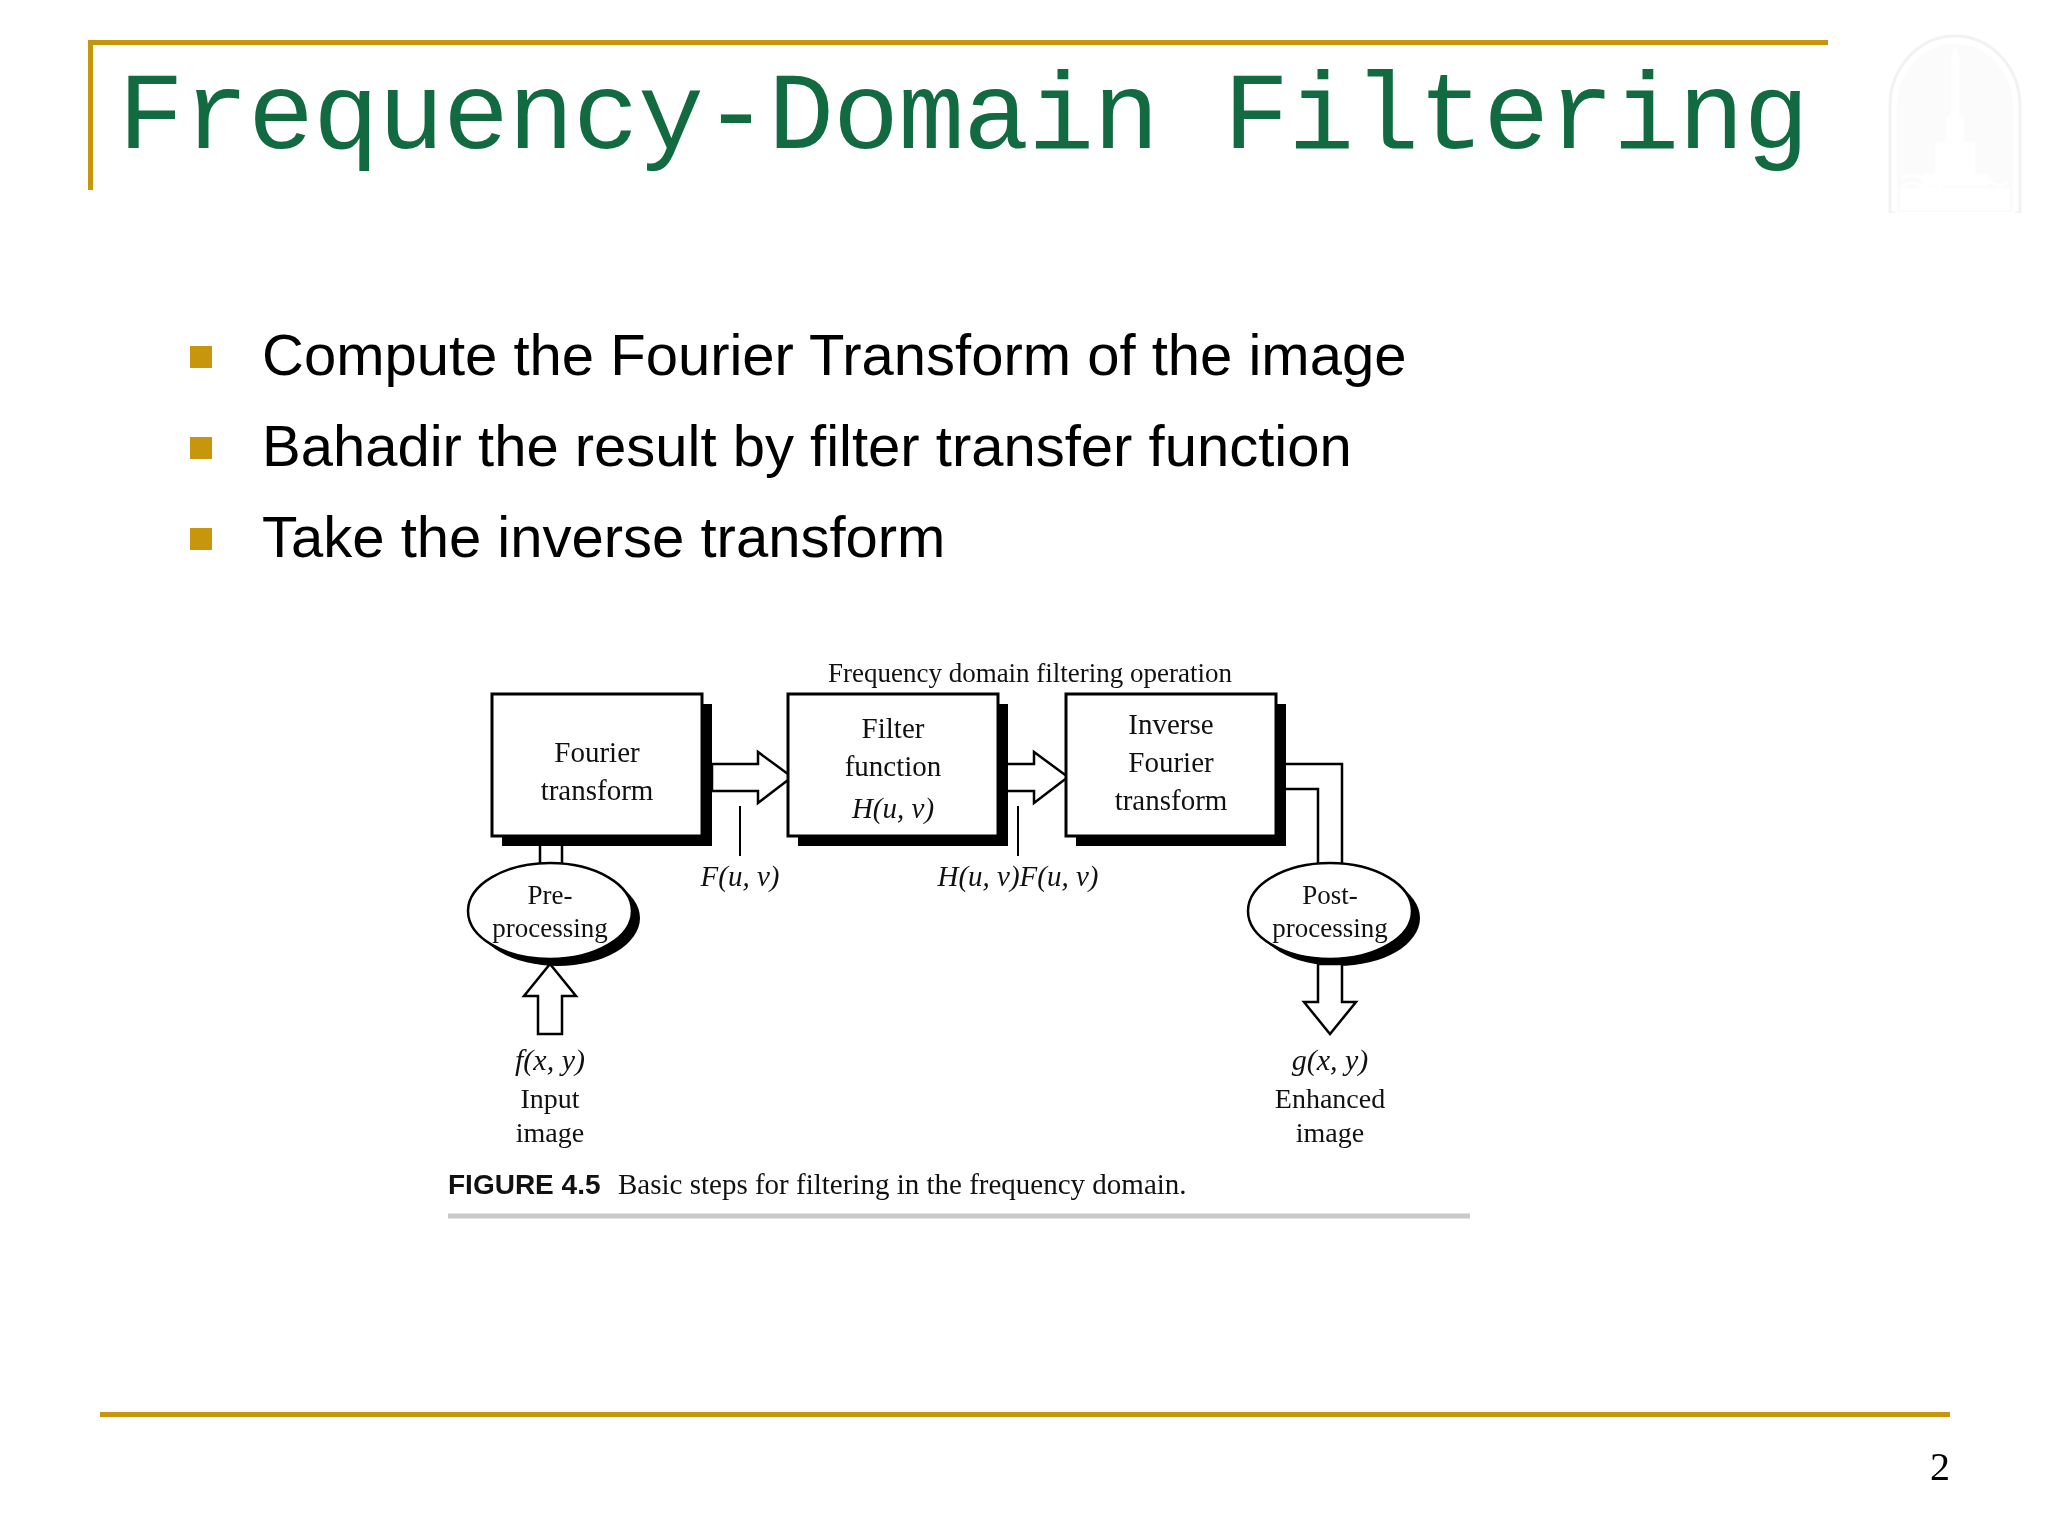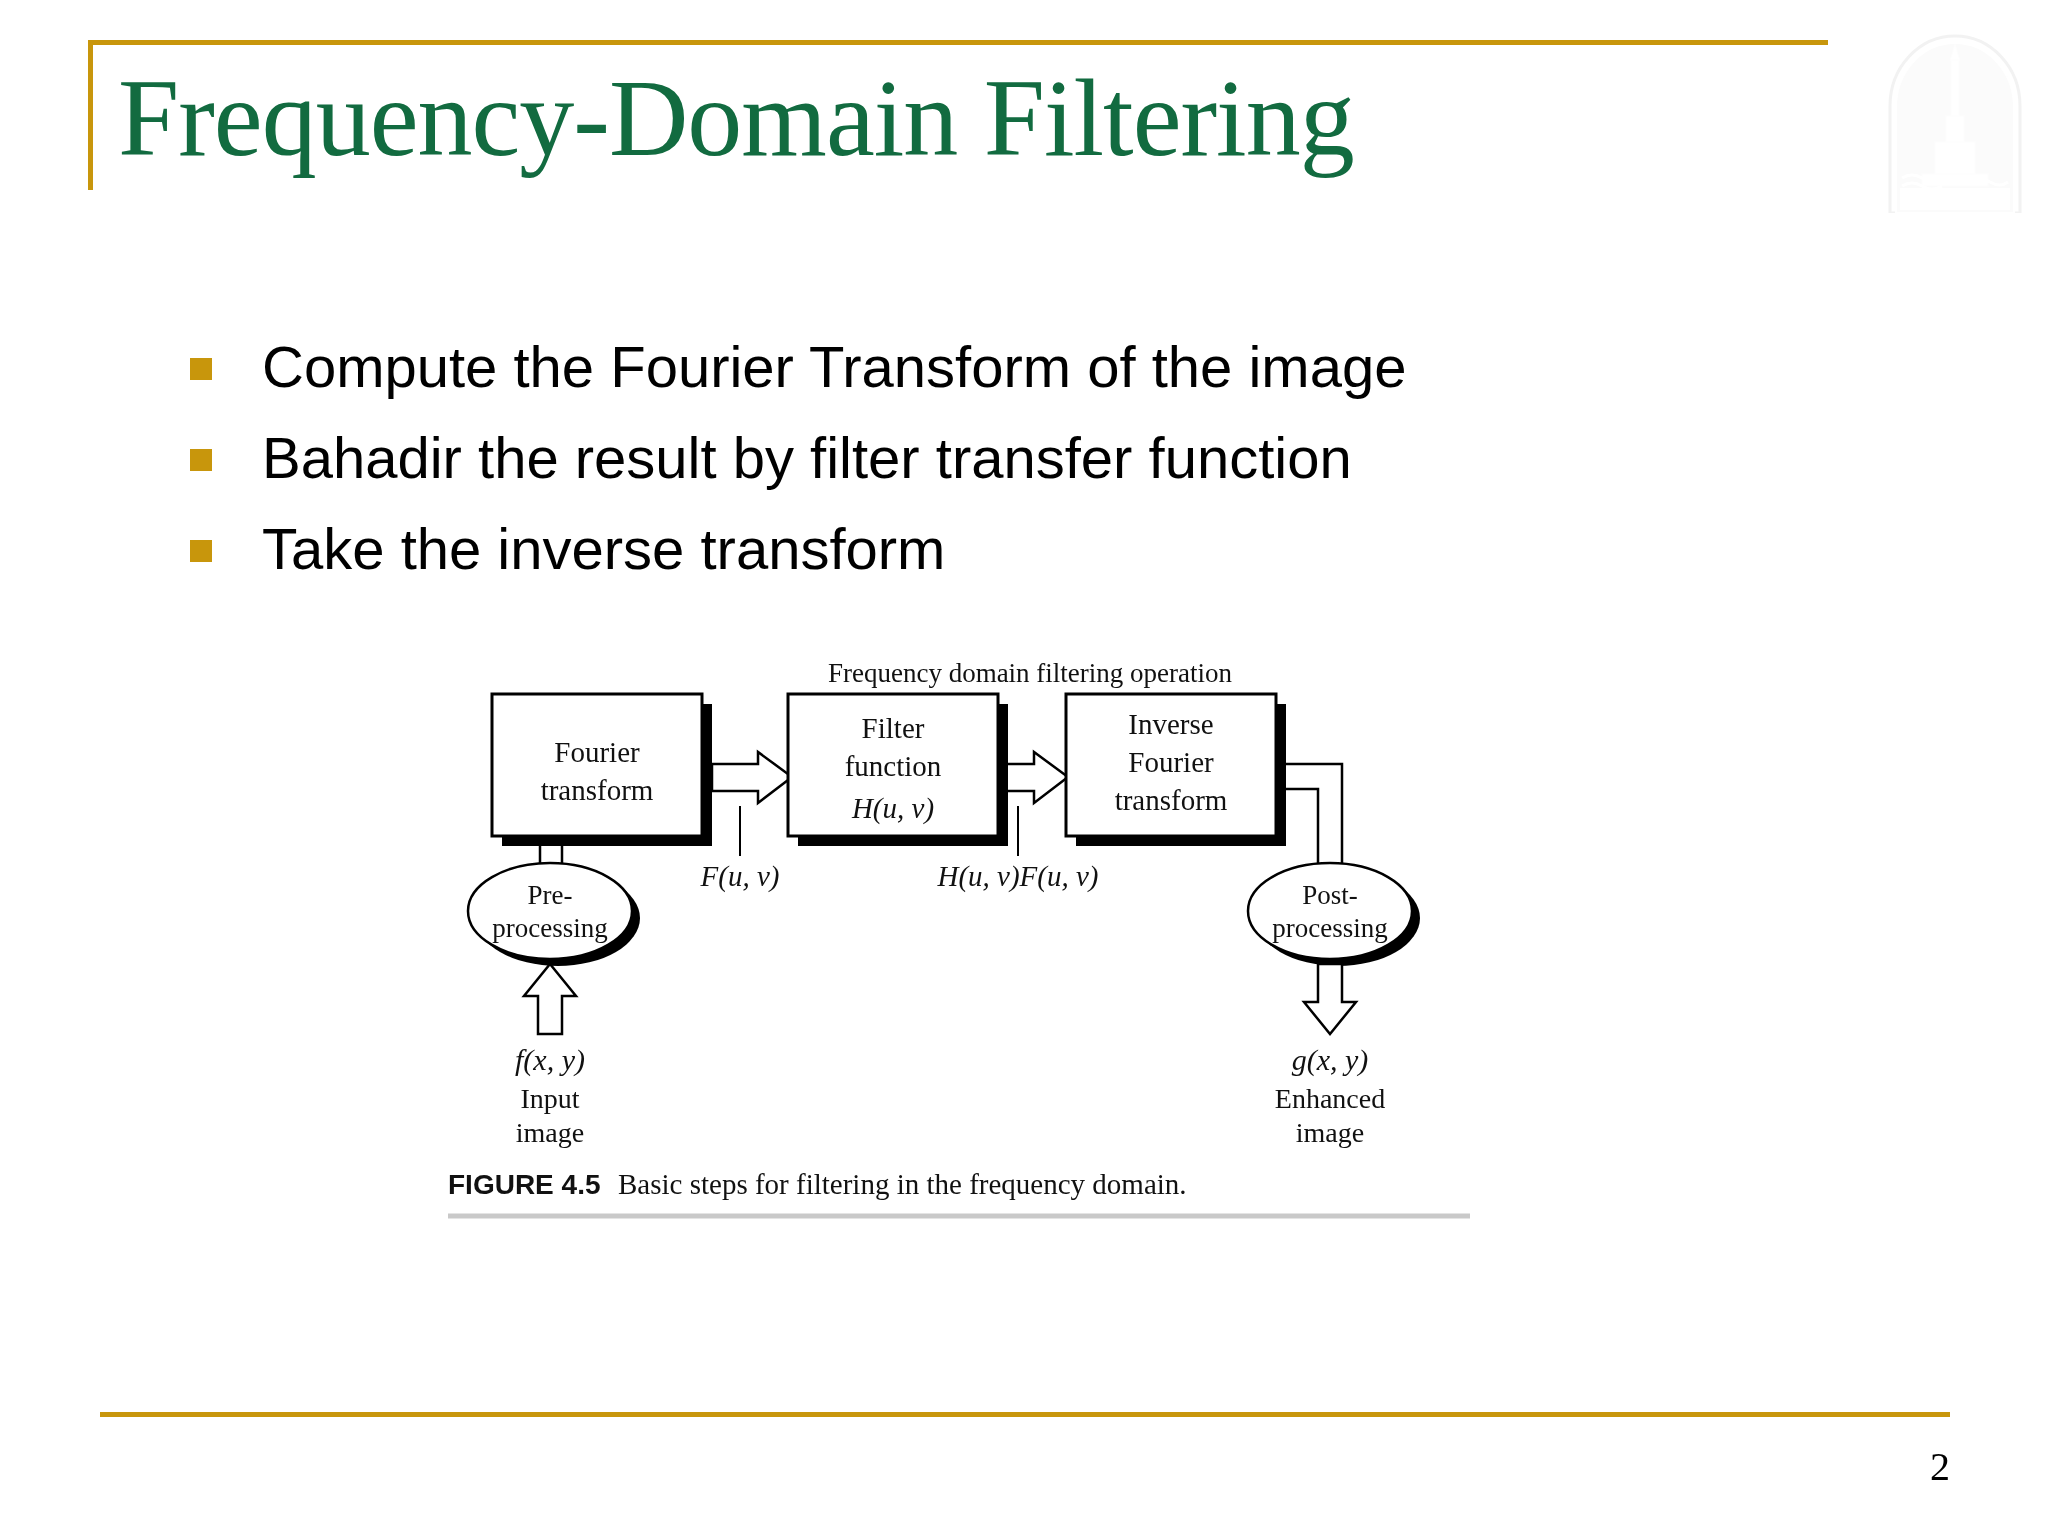--- a/index.html
+++ b/index.html
@@ -22,36 +22,36 @@
     background:#c8960c;
   }
   .bottom-rule{
     position:absolute;left:100px;top:1412px;width:1850px;height:5px;
     background:#c8960c;
   }
 
   
   .title{
     position:absolute;left:118px;top:58px;
-    font-family:Liberation Serif, serif;
+    font-family:Liberation Mono, monospace;
     font-size:110px;
     line-height:1.1;
     color:#126b40;
     letter-spacing:-1px;
     white-space:nowrap;
   }
 
   
   .lsu-logo{
     position:absolute;left:1880px;top:28px;width:150px;height:185px;
   }
 
   
   .bullets{
-    position:absolute;left:190px;top:336px;width:1600px;
+    position:absolute;left:190px;top:324px;width:1600px;
   }
   .bullet-row{
     display:flex;align-items:flex-start;
     margin-bottom:29px;
     height:62px;
   }
   .bullet-marker{
     width:22px;height:22px;background:#c8960c;
     margin-top:22px;margin-right:50px;flex:0 0 auto;
   }

